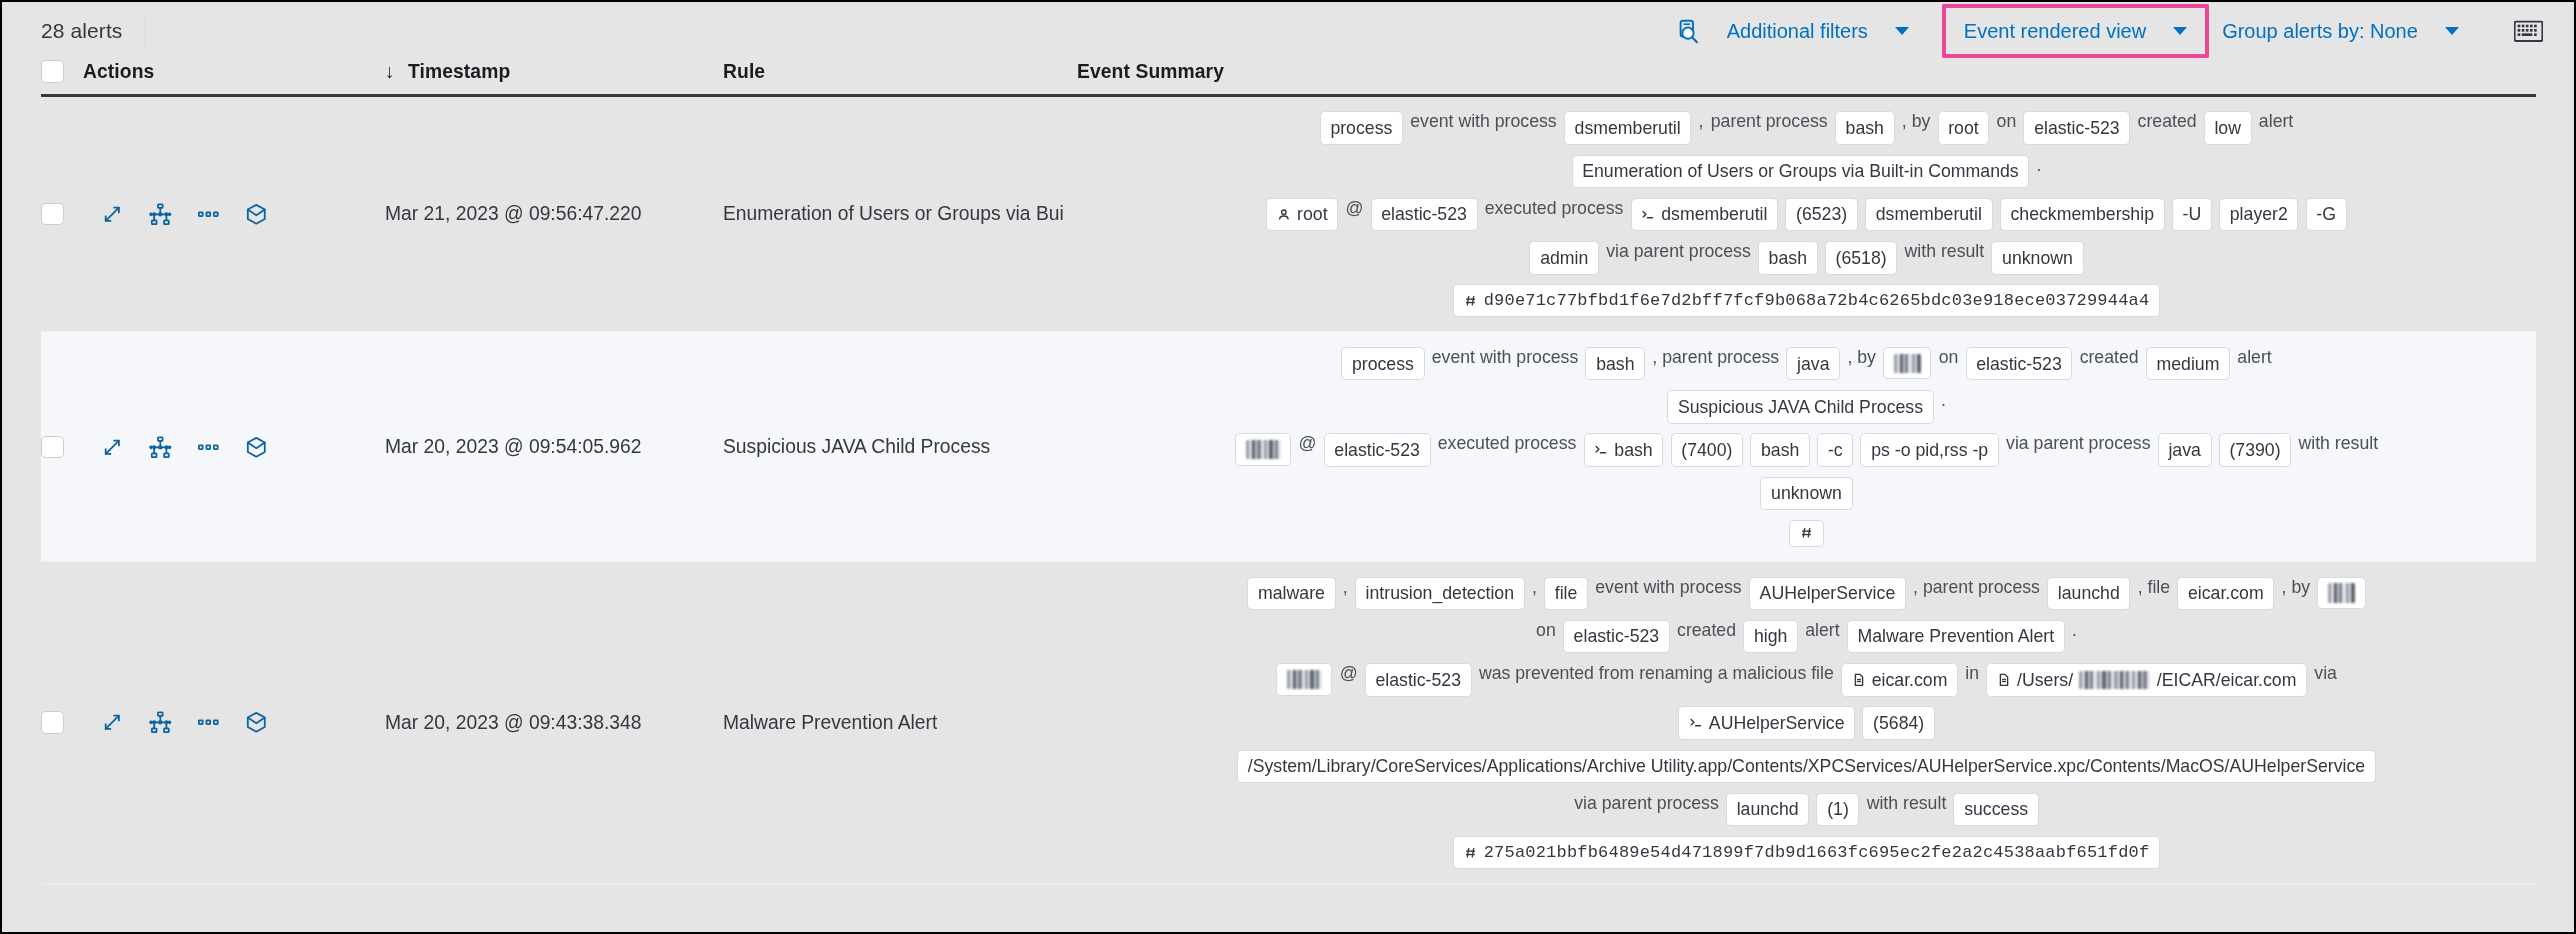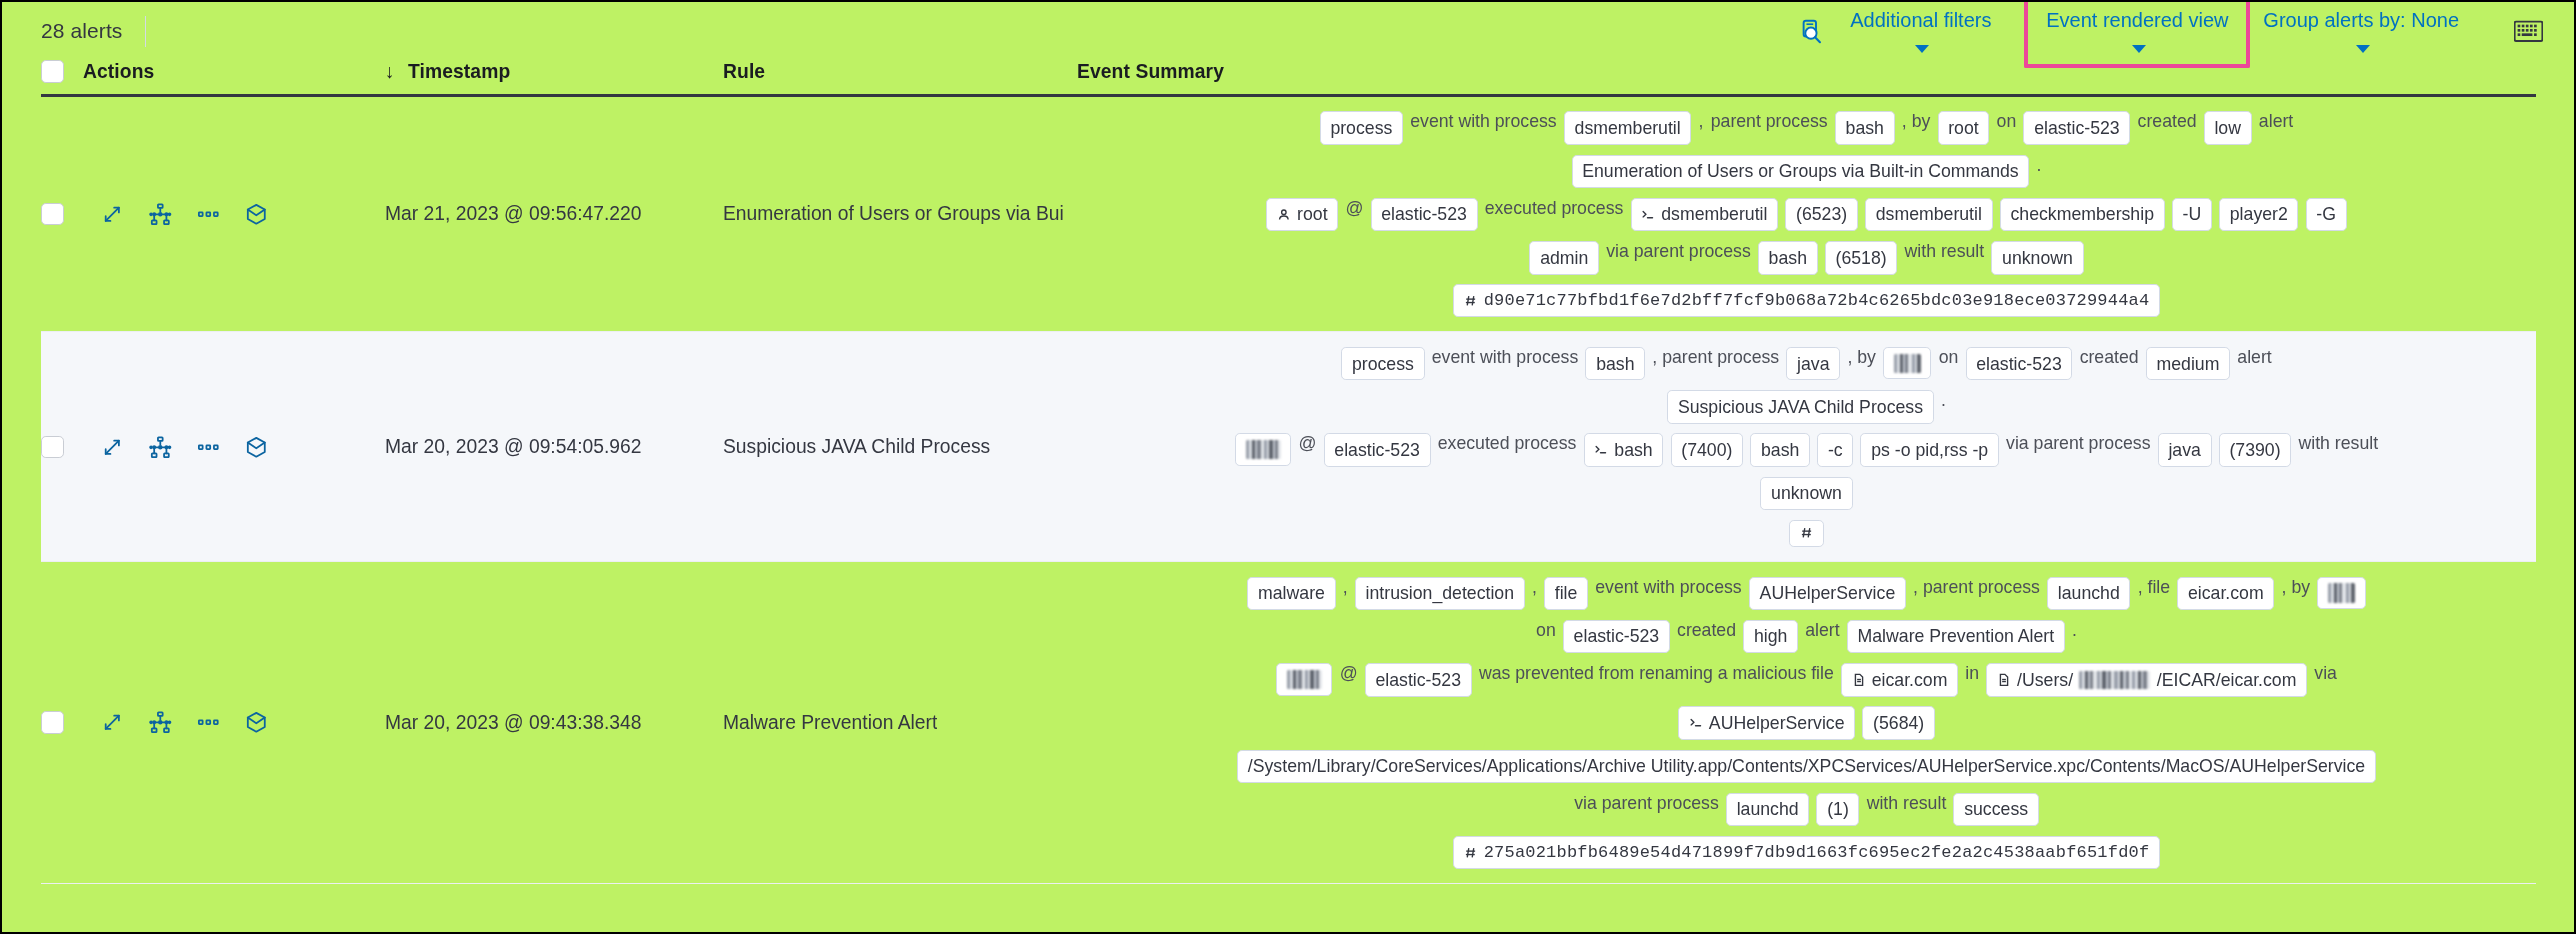--- a/index.html
+++ b/index.html
@@ -8,21 +8,21 @@
     height: 934px;
     background: #ffffff;
     font-family: "Liberation Sans", sans-serif;
     color: #343741;
     overflow: hidden;
   }
   .page {
     position: relative;
     width: 2576px;
     height: 934px;
-    background: #bef264;
+    background: #e5e5e5;
     border: 2.4px solid #000;
     overflow: hidden;
   }
 
   
   .toolbar {
     position: relative;
     height: 58px;
     display: flex;
     align-items: center;
@@ -42,30 +42,29 @@
   }
   .toolbar-right {
     margin-left: auto;
     display: flex;
     align-items: center;
     gap: 0px;
   }
   .tb-btn {
     display: inline-flex;
     align-items: center;
-    gap: 13px;
+    gap: 24px;
     font-size: 20px;
     color: #0071c2;
     padding: 8px 13px;
     white-space: nowrap;
     cursor: pointer;
     background: transparent;
     border: none;
     font-family: "Liberation Sans", sans-serif;
-    flex-direction: column;
   }
   .tb-btn .caret {
     display: inline-block;
     width: 0; height: 0;
     border-left: 7.2px solid transparent;
     border-right: 7.2px solid transparent;
     border-top: 8.9px solid #0071c2;
     margin-left: 3.2px;
   }
   .search-icon-wrap {

